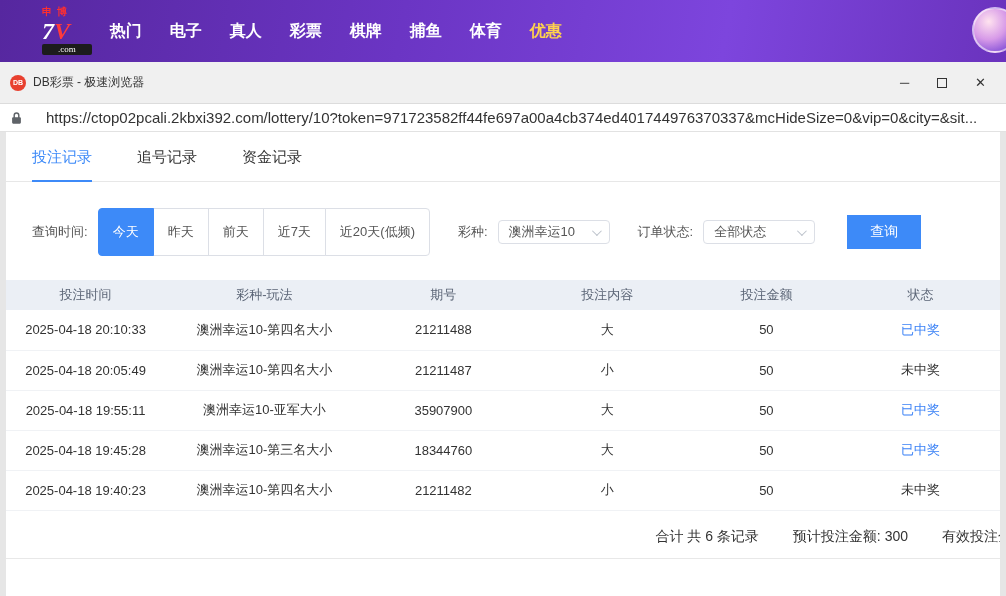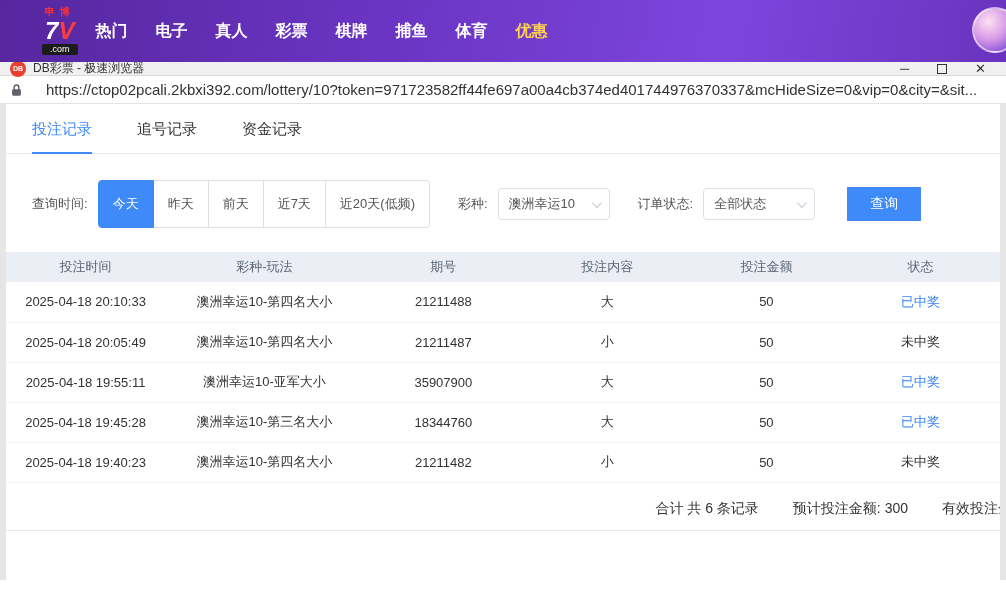--- a/index.html
+++ b/index.html
@@ -2,35 +2,35 @@
 <html><head>
 <meta charset="utf-8">
 <style>
   * { box-sizing: border-box; margin: 0; padding: 0; }
   html,body { width:1006px; height:596px; overflow:hidden;
     font-family:"Liberation Sans","DejaVu Sans",sans-serif; background:#fff; }
 
   
   .topnav { height:62px; display:flex; align-items:center; position:relative;
     background:linear-gradient(100deg,#56279f 0%,#6b35c4 40%,#7d45dd 72%,#6a33bd 100%); }
-  .logo { margin-left:42px; display:flex; flex-direction:column; align-items:center; cursor:pointer; line-height:1; }
+  .logo { margin-left:42px; display:flex; flex-direction:column; align-items:flex-start; cursor:pointer; line-height:1;font-family:Liberation Serif, serif; }
   .logo-top { color:#ff2f2f; font-size:10px; font-weight:bold; letter-spacing:5px; margin-bottom:2px; }
   .logo-mainwrap { font-size:24px; font-weight:800; font-style:italic; }
   .logo-main1 { color:#ffffff; }
   .logo-main2 { color:#ff3b3b; }
-  .logo-suffix { font-size:9px; color:#fff; background:#1c1c1c; padding:1px 8px; border-radius:2px; margin-top:1px; }
+  .logo-suffix { font-size:9px; color:#fff; background:#1c1c1c; padding:1px 16px; border-radius:2px; margin-top:1px; }
   .nav-items { display:flex; gap:28px; margin-left:18px; }
   .nav-items a { color:#fff; font-size:16px; font-weight:700; text-decoration:none; cursor:pointer; white-space:nowrap; }
   .nav-items a.highlight { color:#ffd24d; }
   .avatar { position:absolute; right:-12px; top:7px; width:46px; height:46px; border-radius:50%;
     background:radial-gradient(circle at 35% 30%,#ffe3ef,#d79ae8 45%,#8a55d8 80%,#5e35a8);
     border:2px solid rgba(255,255,255,.55); cursor:pointer; }
 
   
-  .titlebar { height:14px; background:#f0f0f0; border-bottom:1px solid #dcdcdc;
+  .titlebar { height:42px; background:#f0f0f0; border-bottom:1px solid #dcdcdc;
     display:flex; align-items:center; padding:0 10px; }
   .app-icon { width:16px; height:16px; border-radius:50%; background:#e8402f; color:#fff;
     font-size:7px; font-weight:bold; display:flex; align-items:center; justify-content:center; flex:0 0 16px; }
   .win-title { font-size:12px; color:#333; margin-left:7px; }
   .win-controls { margin-left:auto; display:flex; align-items:center; gap:28px; padding-right:10px; color:#333; }
   .win-controls span { font-size:13px; cursor:pointer; line-height:1; }
   .maxbox { width:10px; height:10px; border:1px solid #333; display:inline-block; }
 
   
   .urlbar { height:28px; background:#fff; border-bottom:1px solid #e2e2e2;
@@ -48,21 +48,21 @@
   .filters { display:flex; align-items:center; gap:10px; padding:26px 26px 24px; font-size:13px; color:#555; }
   .flabel { white-space:nowrap; }
   .ml { margin-left:18px; }
   .btn-group { display:flex; }
   .btn-group button { height:48px; padding:0 14px; font-size:13px; color:#555; background:#fff;
     border:1px solid #dcdfe6; margin-left:-1px; cursor:pointer; white-space:nowrap;
     font-family:"Liberation Sans","DejaVu Sans",sans-serif; }
   .btn-group button:first-child { border-radius:4px 0 0 4px; margin-left:0; }
   .btn-group button:last-child { border-radius:0 4px 4px 0; }
   .btn-group button.active { background:#3d8af8; border-color:#3d8af8; color:#fff; position:relative; z-index:1; }
-  .select { height:32px; min-width:112px; border:1px solid #dcdfe6; border-radius:4px; background:#fff;
+  .select { height:24px; min-width:112px; border:1px solid #dcdfe6; border-radius:4px; background:#fff;
     display:flex; align-items:center; justify-content:space-between; padding:0 10px; cursor:pointer; color:#555; }
   .chev { width:7px; height:7px; border-right:1.5px solid #bdc3cc; border-bottom:1.5px solid #bdc3cc;
     transform:rotate(45deg) translateY(-2px); margin-left:10px; flex:0 0 auto; }
   .query { margin-left:22px; height:34px; width:74px; background:#3d8af8; color:#fff; border:none;
     border-radius:0; font-size:14px; cursor:pointer; font-family:"Liberation Sans","DejaVu Sans",sans-serif; }
 
   table { width:100%; border-collapse:collapse; table-layout:fixed; }
   thead th { background:#ebeff5; color:#5a6475; font-weight:normal; font-size:13px; height:30px; text-align:center; }
   tbody td { height:40px; text-align:center; font-size:13px; color:#333; border-bottom:1px solid #f0f2f5; }
   td.win { color:#3b82f6; }

